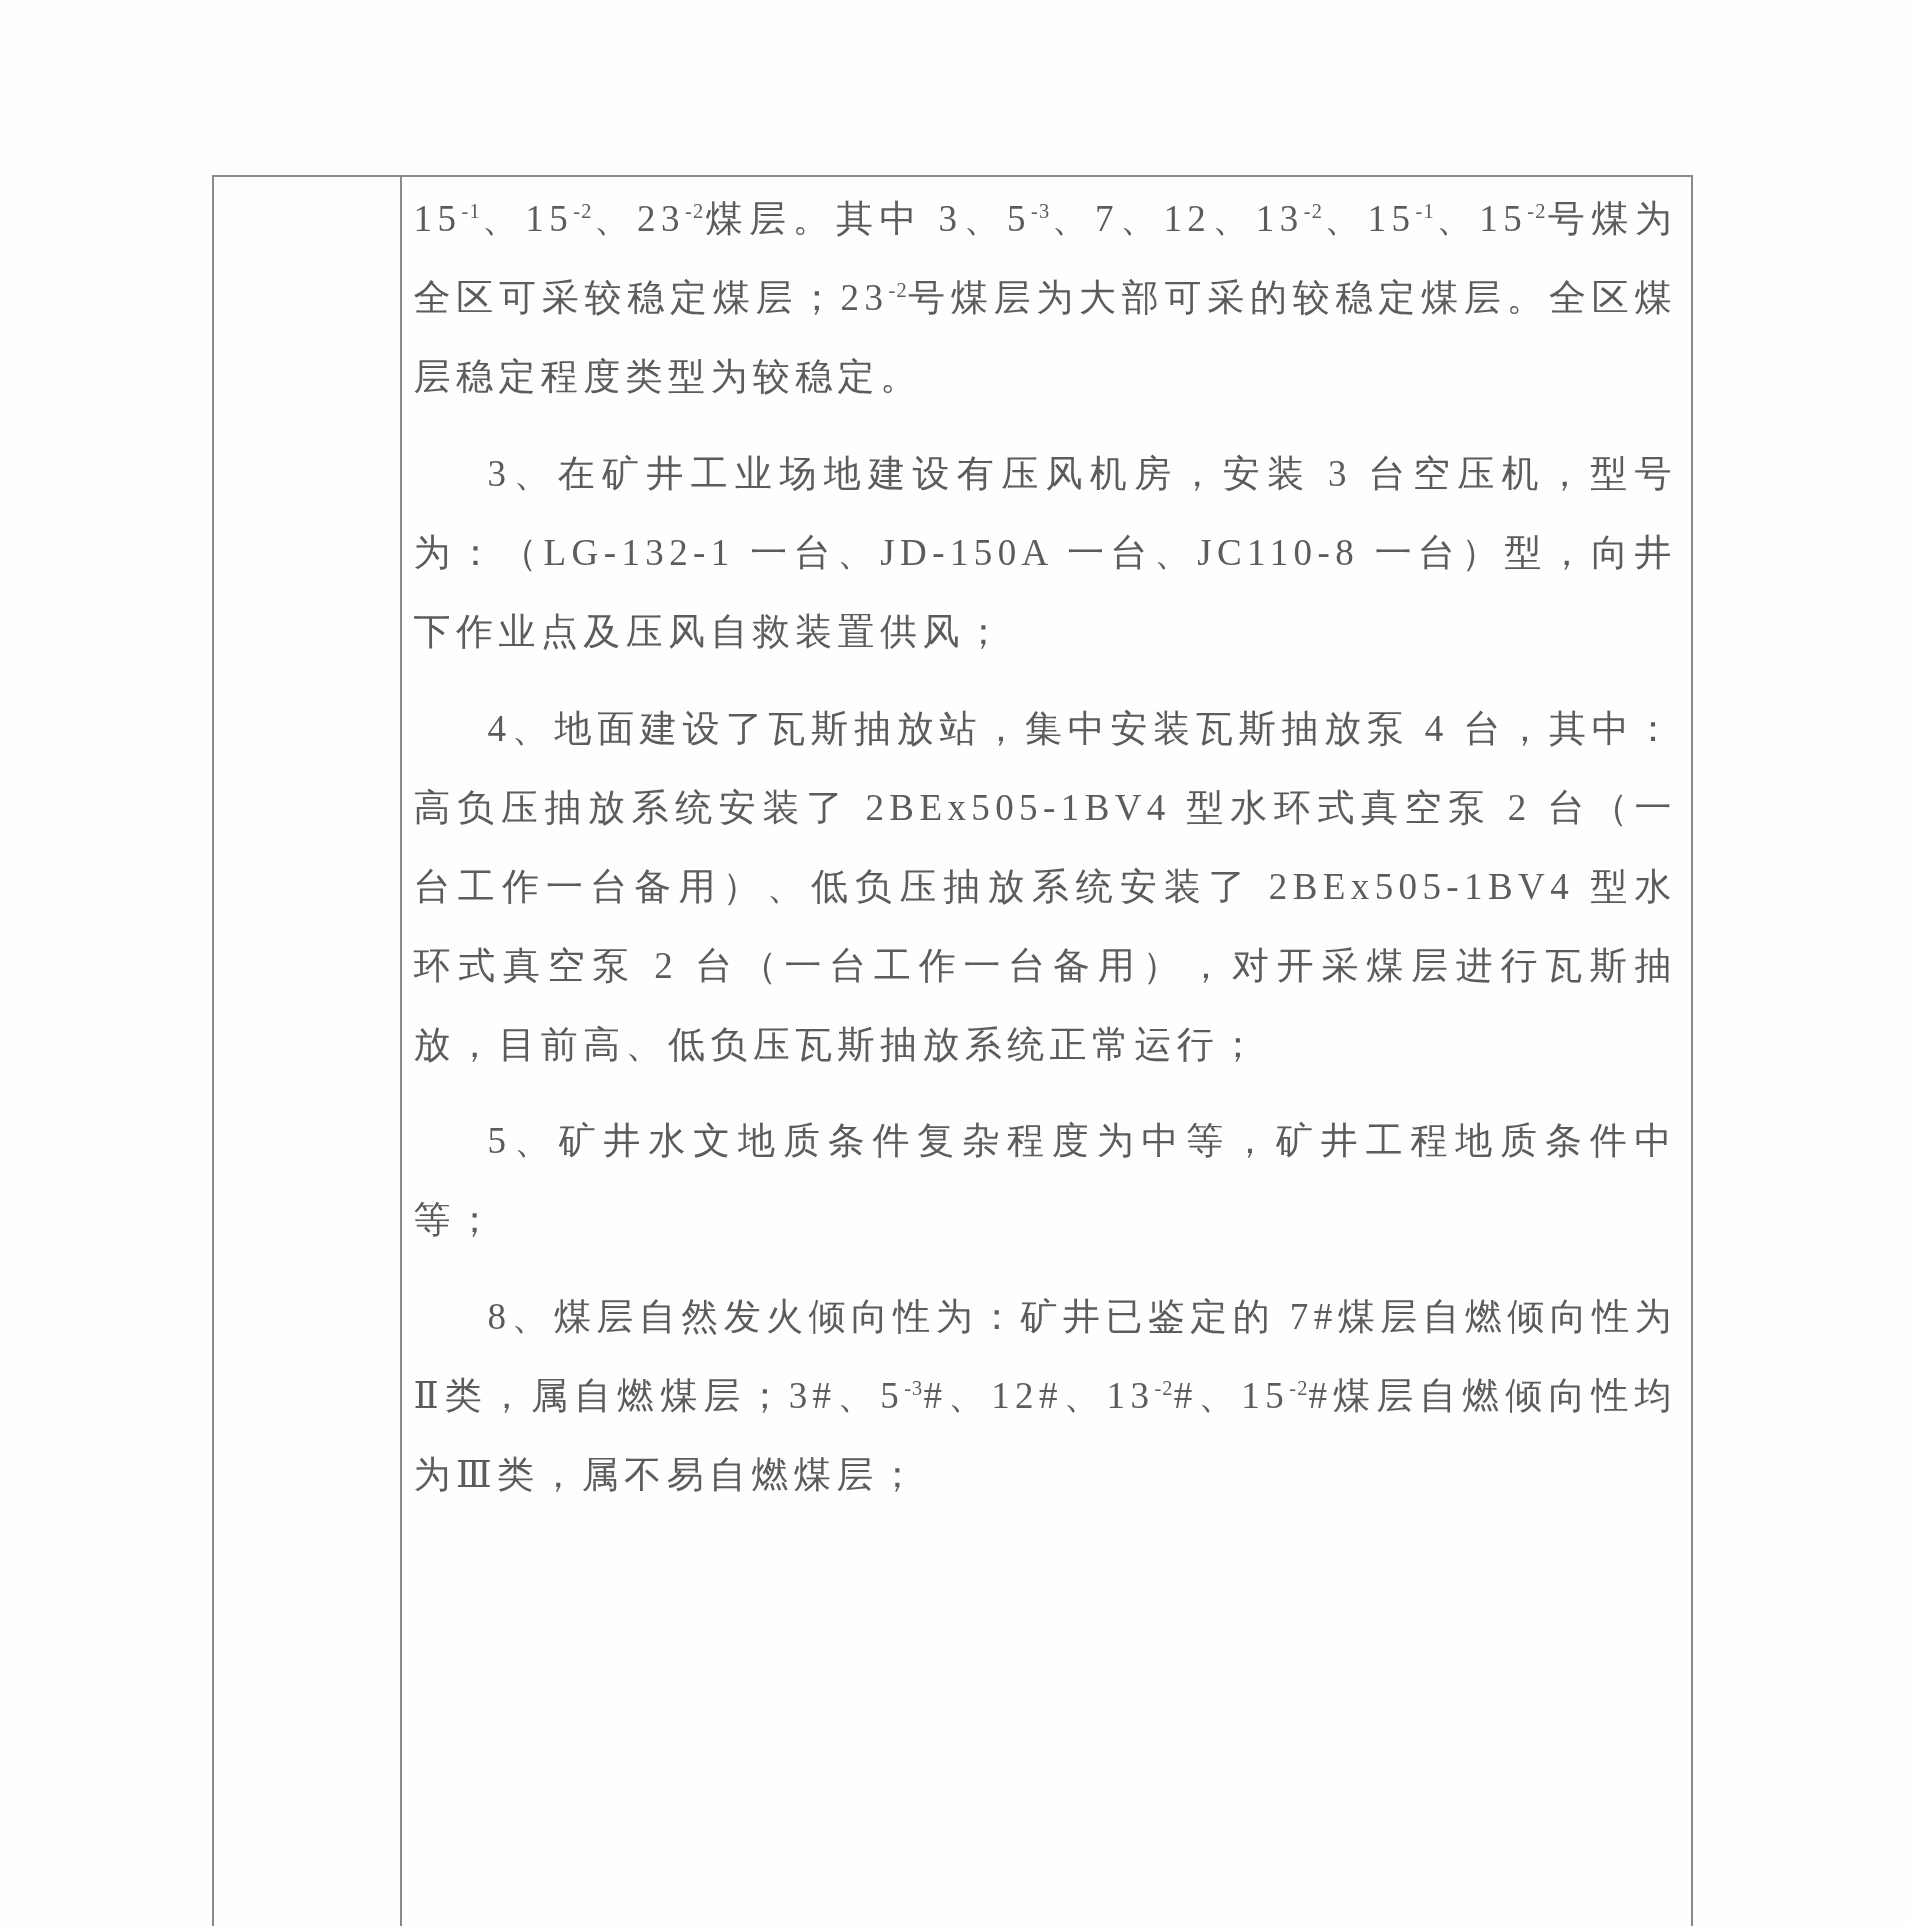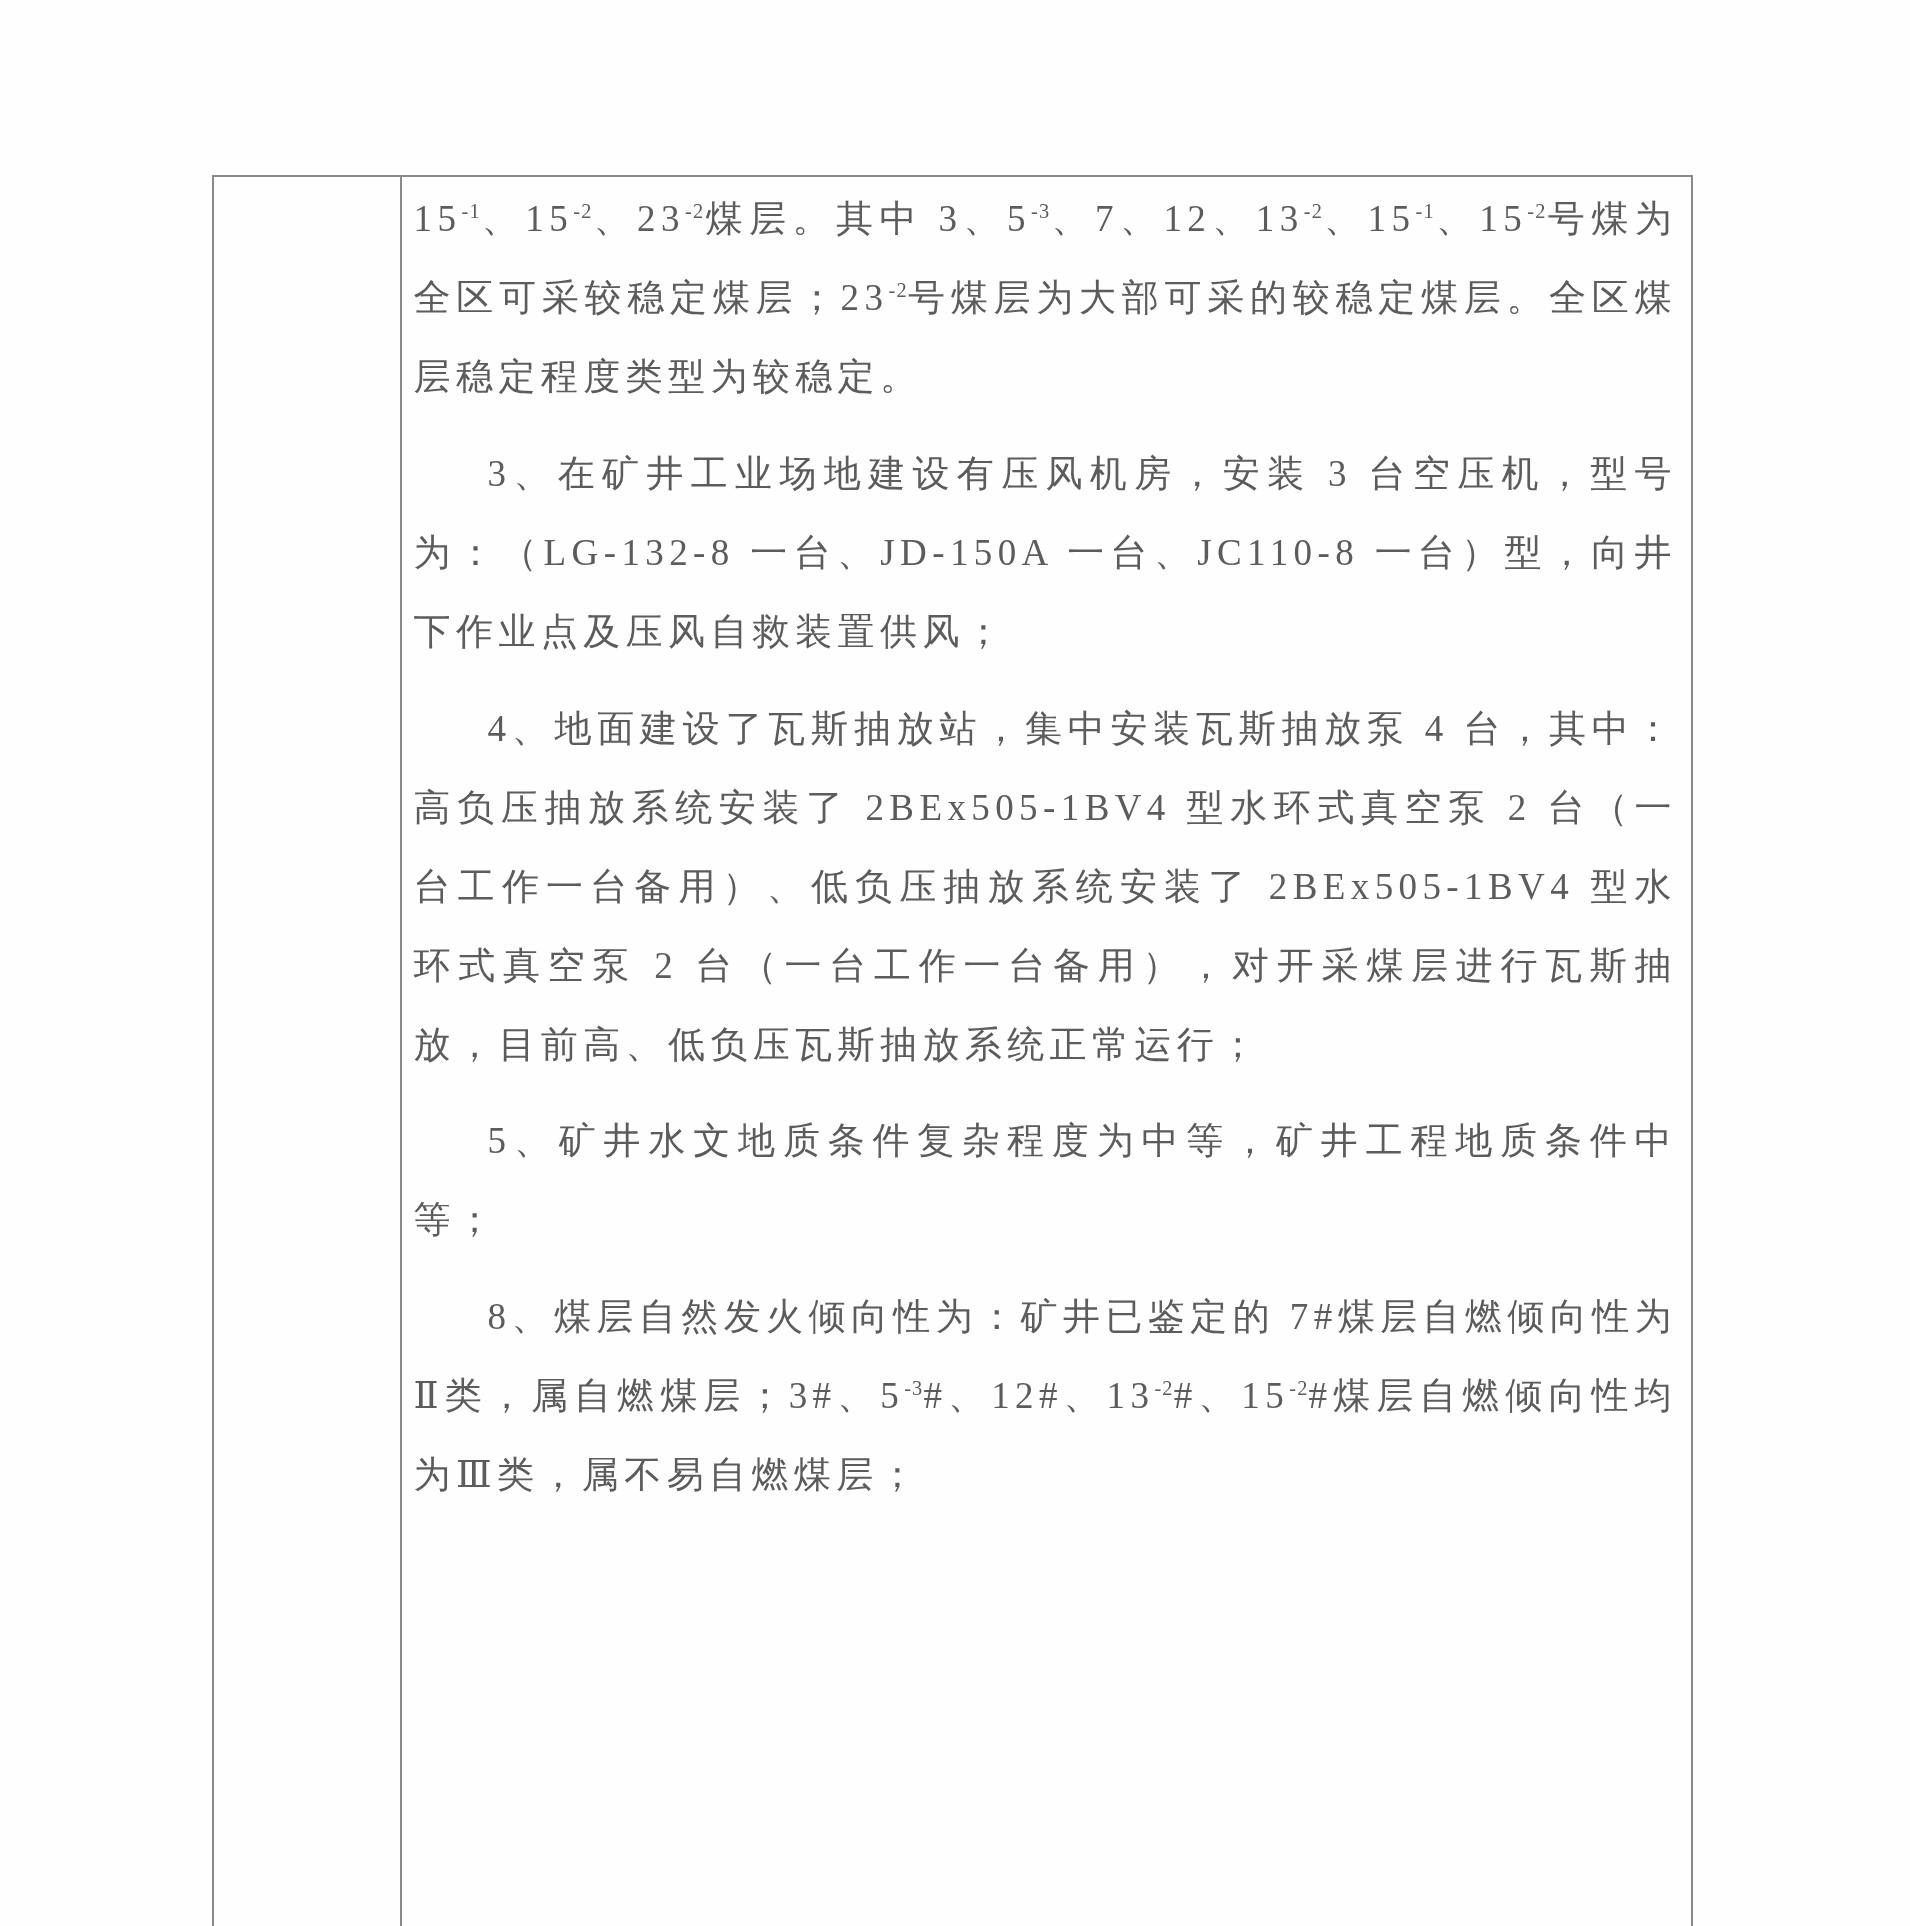--- a/index.html
+++ b/index.html
@@ -46,21 +46,21 @@
 </head>
 <body>
 
 <div class="page">
 
   <div class="doc-table">
     <div class="cell-left"></div>
     <div class="cell-content">
       <div id="paragraphs">
           <p class="para">15<sup>-1</sup>、15<sup>-2</sup>、23<sup>-2</sup>煤层。其中 3、5<sup>-3</sup>、7、12、13<sup>-2</sup>、15<sup>-1</sup>、15<sup>-2</sup>号煤为全区可采较稳定煤层；23<sup>-2</sup>号煤层为大部可采的较稳定煤层。全区煤层稳定程度类型为较稳定。</p>
-          <p class="para indent">3、在矿井工业场地建设有压风机房，安装 3 台空压机，型号为：（LG-132-8 一台、JD-150A 一台、JC110-8 一台）型，向井下作业点及压风自救装置供风；</p>
+          <p class="para indent">3、在矿井工业场地建设有压风机房，安装 3 台空压机，型号为：（LG-132-1 一台、JD-150A 一台、JC110-8 一台）型，向井下作业点及压风自救装置供风；</p>
           <p class="para indent">4、地面建设了瓦斯抽放站，集中安装瓦斯抽放泵 4 台，其中：高负压抽放系统安装了 2BEx505-1BV4 型水环式真空泵 2 台（一台工作一台备用）、低负压抽放系统安装了 2BEx505-1BV4 型水环式真空泵 2 台（一台工作一台备用），对开采煤层进行瓦斯抽放，目前高、低负压瓦斯抽放系统正常运行；</p>
           <p class="para indent">5、矿井水文地质条件复杂程度为中等，矿井工程地质条件中等；</p>
           <p class="para indent">8、煤层自然发火倾向性为：矿井已鉴定的 7#煤层自燃倾向性为Ⅱ类，属自燃煤层；3#、5<sup>-3</sup>#、12#、13<sup>-2</sup>#、15<sup>-2</sup>#煤层自燃倾向性均为Ⅲ类，属不易自燃煤层；</p>
         </div>
     </div>
   </div>
 
 </div>
 
 

